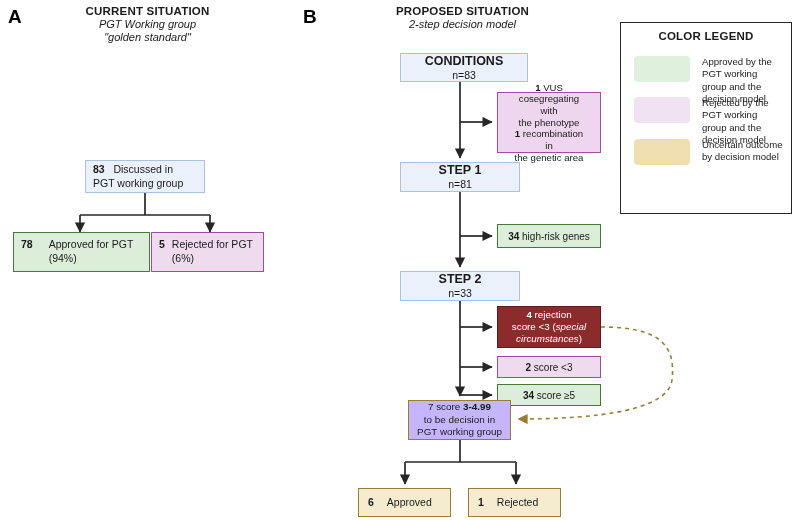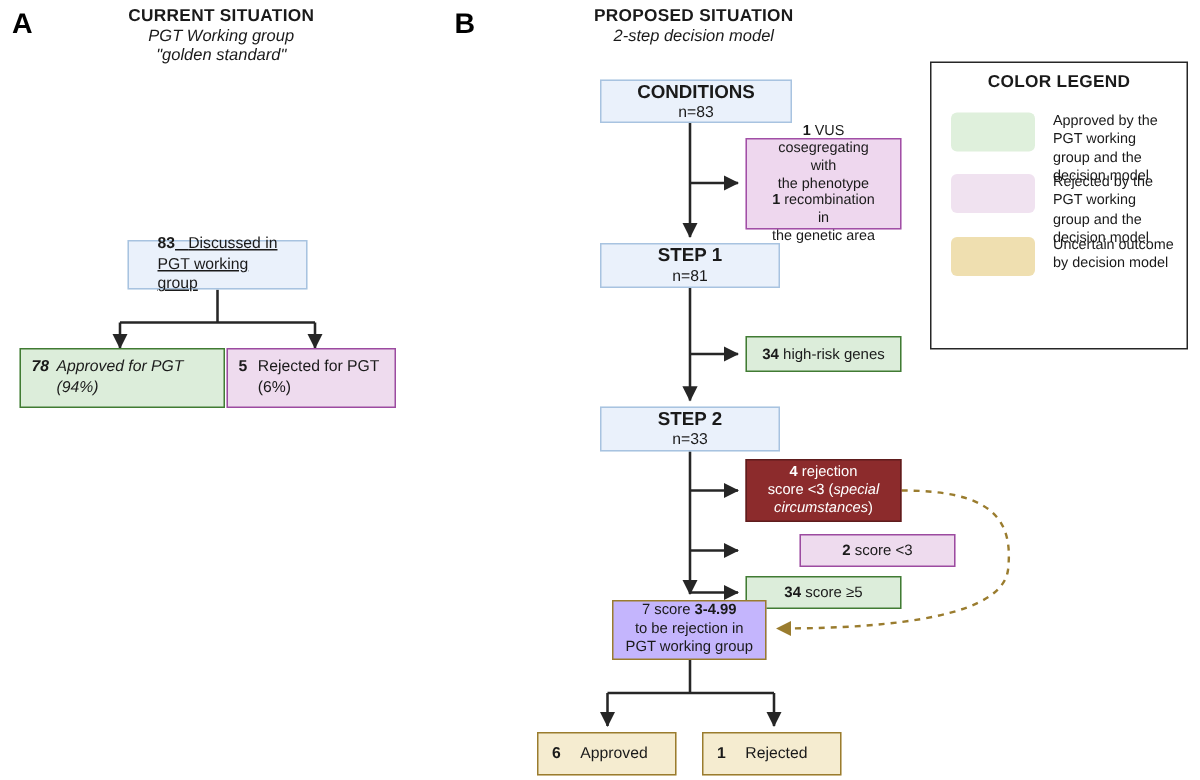--- a/index.html
+++ b/index.html
@@ -37,21 +37,21 @@
   .steptitle{font-weight:bold;font-size:12.5px;}
   .stepn{font-size:10.5px;}
 
   .numcol{display:inline-block;font-weight:bold;}
 
   svg.edges{position:absolute;left:0;top:0;width:800px;height:520px;pointer-events:none;}
 
   
   .legend-box{
     position:absolute;box-sizing:border-box;
-    background:#ffffff;border:1.6px solid #262626;margin-top:19px;
+    background:#ffffff;border:1.6px solid #262626;
   }
   .legend-title{
     text-align:center;font-weight:bold;font-size:11.5px;margin-top:7px;letter-spacing:.2px;
   }
   .legend-row{
     position:absolute;display:flex;align-items:flex-start;gap:12px;
   }
   .swatch{
     width:56px;height:26px;border-radius:4px;flex:0 0 auto;
   }
@@ -109,29 +109,29 @@
 </svg>
 
 <div class="panel-letter" style="left:8px;top:6px;">A</div>
 
 <div class="hdr" style="left:40px;top:4px;width:215px;">
   <div class="t1">CURRENT SITUATION</div>
   <div class="t2">PGT Working group</div>
   <div class="t3">"golden standard"</div>
 </div>
 
-<div class="node blue" style="left:85px;top:160px;width:120px;height:33px;padding:4px 19px;text-decoration:underline;">
+<div class="node blue" style="left:85px;top:160px;width:120px;height:33px;padding:4px 7px;">
   <div class="inner">
     <span class="numcol">83</span>
     &nbsp; <span>Discussed in PGT working group</span>
   </div>
 </div>
 
 <div class="node green" style="left:13px;top:232px;width:137px;height:40px;padding:4px 7px;">
-  <div class="inner" style="display:flex;gap:5px;font-style:italic;">
+  <div class="inner" style="display:flex;gap:16px;">
     <span class="numcol">78</span>
     <span>
       <span>Approved for PGT</span><br>
       <span>(94%)</span>
     </span>
   </div>
 </div>
 
 <div class="node pinkd" style="left:151px;top:232px;width:113px;height:40px;padding:4px 7px;">
   <div class="inner" style="display:flex;gap:7px;">
@@ -188,36 +188,36 @@
 </div>
 
 <div class="node darkred center" style="left:497px;top:306px;width:104px;height:42px;padding:14px 3px;">
   <div class="inner" style="font-size:9.8px;line-height:1.25;">
     <div><b>4</b><span> rejection</span></div>
     <div><span>score &lt;3 (</span><i>special</i></div>
     <div><i>circumstances</i><span>)</span></div>
   </div>
 </div>
 
-<div class="node pinkd center" style="left:497px;top:356px;width:104px;height:22px;margin-left:36px;">
+<div class="node pinkd center" style="left:497px;top:356px;width:104px;height:22px;">
   <div class="inner" style="font-size:10px;">
     <b>2</b><span> score &lt;3</span>
   </div>
 </div>
 
 <div class="node green center" style="left:497px;top:384px;width:104px;height:22px;">
   <div class="inner" style="font-size:10px;">
     <b>34</b><span> score ≥5</span>
   </div>
 </div>
 
 <div class="node tan center" style="left:408px;top:400px;width:103px;height:40px;padding:2px 3px;">
   <div class="inner" style="font-size:9.9px;line-height:1.25;">
     <div><span>7 score </span><b>3-4.99</b></div>
-    <div>to be rejection in</div>
+    <div>to be decision in</div>
     <div>PGT working group</div>
   </div>
 </div>
 
 <div class="node tanl" style="left:358px;top:488px;width:93px;height:29px;padding:4px 9px;">
   <div class="inner" style="display:flex;gap:13px;">
     <b>6</b>
     <span>Approved</span>
   </div>
 </div>

